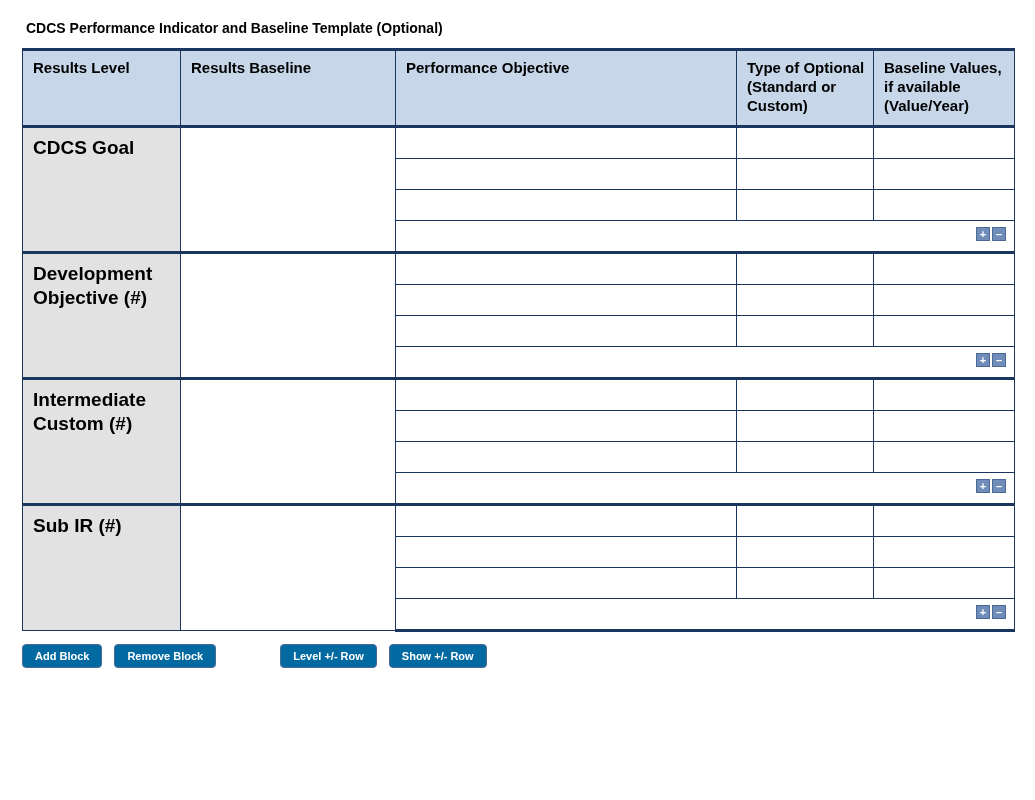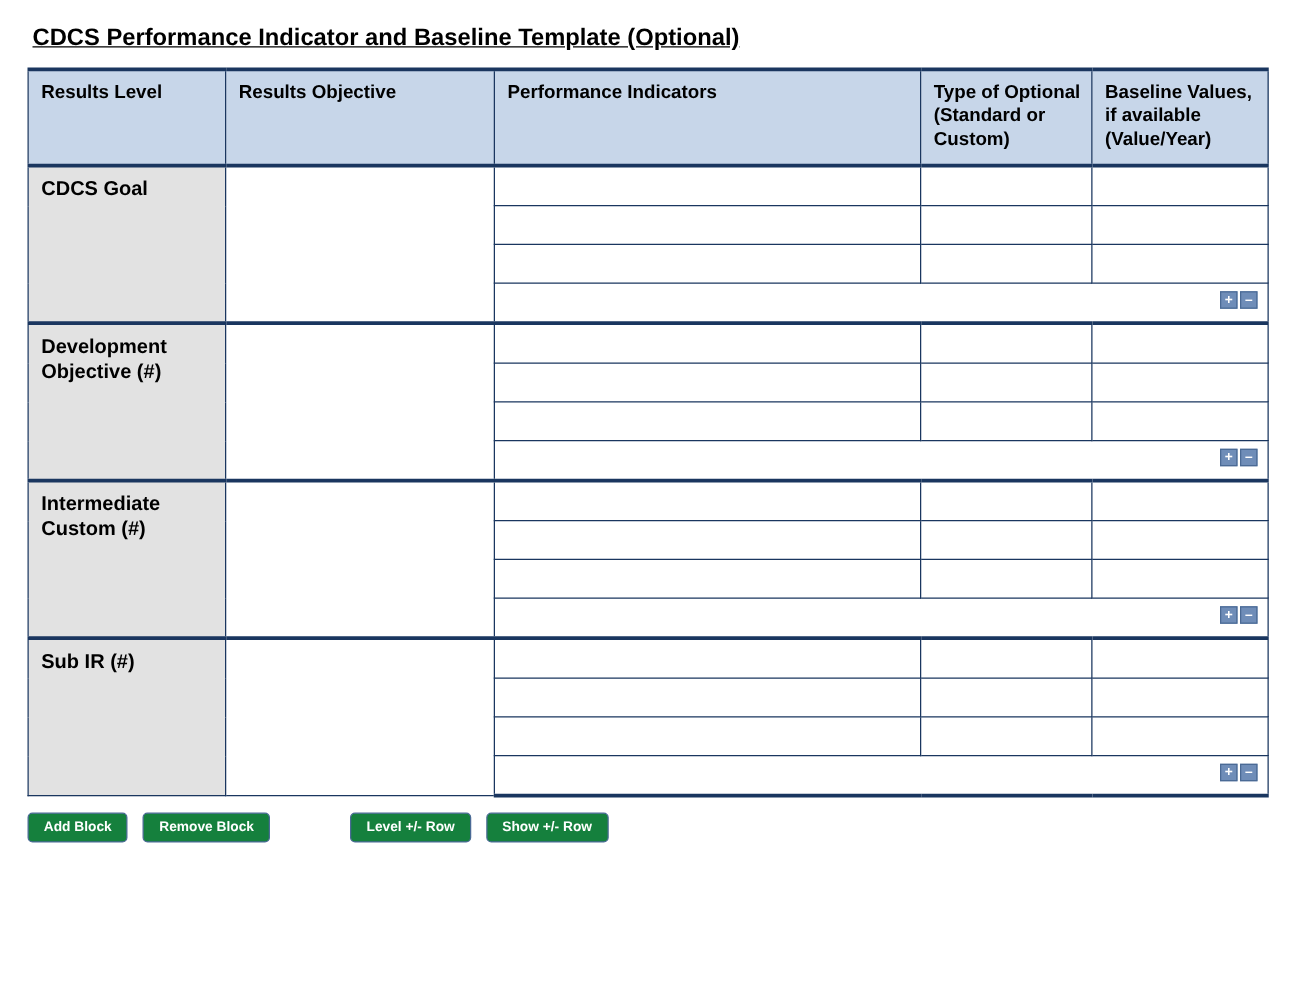--- a/index.html
+++ b/index.html
@@ -9,24 +9,23 @@
     font-family: Arial, Helvetica, sans-serif;
     font-size: 14px;
     color: #000;
     width: 1035px;
   }
   .page {
     padding: 20px 22px;
     box-sizing: border-box;
   }
   h1 {
-    font-size: 19px;
+    font-size: 14px;
     font-weight: bold;
     margin: 0 0 12px 4px;
-    text-decoration: underline;
   }
   table.main {
     width: 992px;
     border-collapse: collapse;
     table-layout: fixed;
   }
   table.main col.c1 { width: 158px; }
   table.main col.c2 { width: 215px; }
   table.main col.c3 { width: 341px; }
   table.main col.c4 { width: 137px; }
@@ -48,21 +47,21 @@
     border: 1px solid #1a365f;
     padding: 6px 8px;
     height: 18px;
     line-height: 1;
     vertical-align: top;
     background: #fff;
   }
   table.main td.level {
     background: #e2e2e2;
     font-weight: bold;
-    font-size: 16px;
+    font-size: 19px;
     padding: 8px 8px 6px 10px;
     line-height: 1.25;
   }
   table.main td.stmt {
     background: #fff;
   }
   
   tr.block-start td,
   tr.block-start th {
     border-top-width: 3px;
@@ -99,21 +98,21 @@
   }
 
   .button-row {
     margin-top: 12px;
     display: flex;
     gap: 12px;
     align-items: center;
   }
   .button-row .spacer { width: 40px; }
   .ui-btn {
-    background: #15803d;
+    background: #0369a1;
     border: 1px solid #4a6a95;
     border-radius: 4px;
     color: #fff;
     font-size: 11px;
     font-weight: bold;
     padding: 5px 12px;
     cursor: pointer;
     font-family: inherit;
   }
 </style>
@@ -127,22 +126,22 @@
     <colgroup>
       <col class="c1">
         <col class="c2">
         <col class="c3">
         <col class="c4">
         <col class="c5">
     </colgroup>
     <thead>
       <tr class="block-start">
         <th>Results Level</th>
-        <th>Results Objective</th>
-        <th>Performance Indicators</th>
+        <th>Results Baseline</th>
+        <th>Performance Objective</th>
         <th>Type of Optional (Standard or Custom)</th>
         <th>Baseline Values, if available (Value/Year)</th>
       </tr>
     </thead>
     <tbody id="table-body">
 
     <tr class="block-start">
           <td class="level" rowspan="4">CDCS Goal</td>
           <td class="stmt" rowspan="4"></td>
           <td></td>

